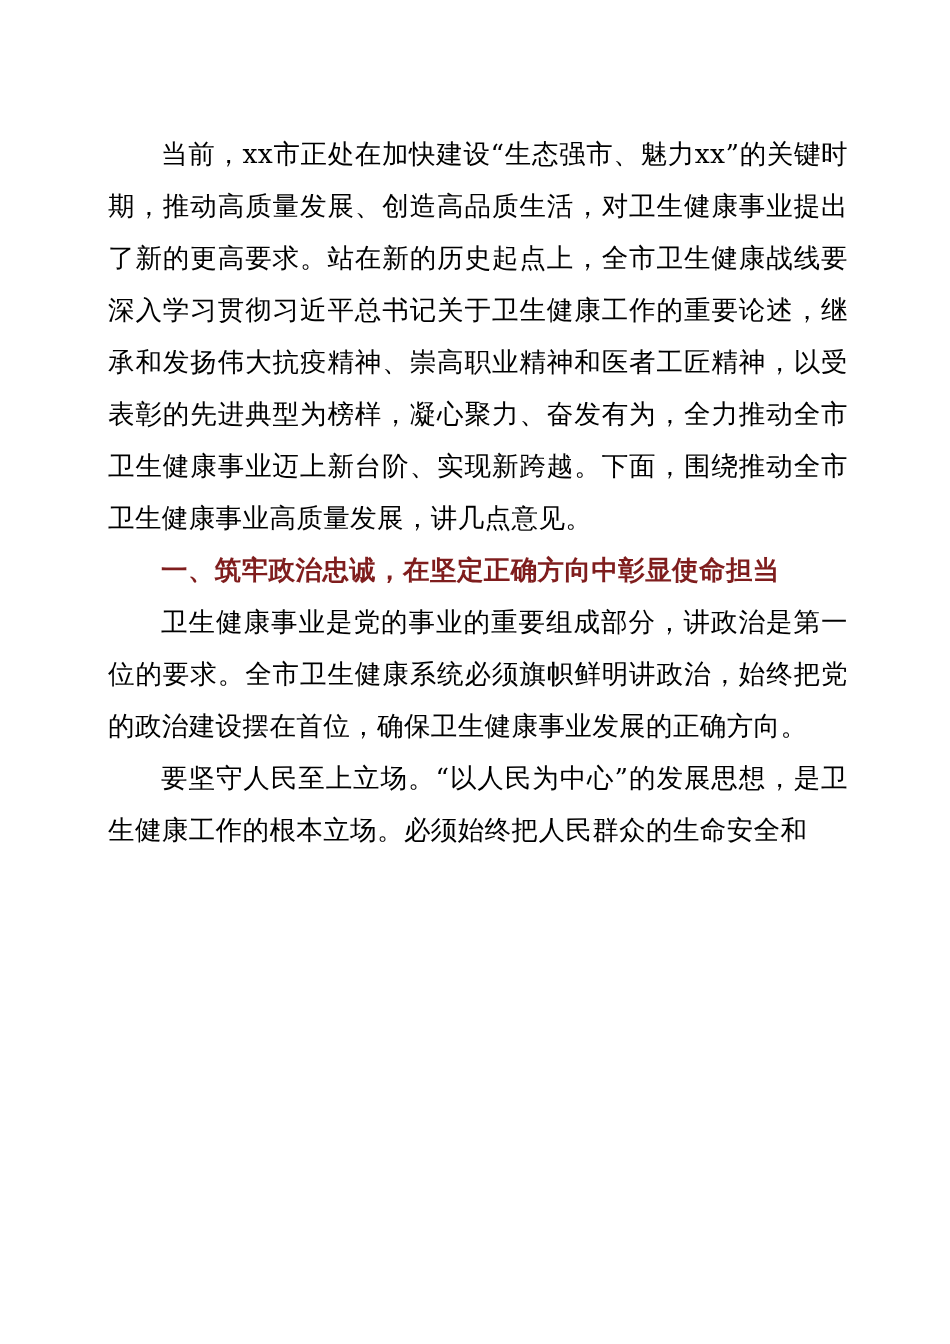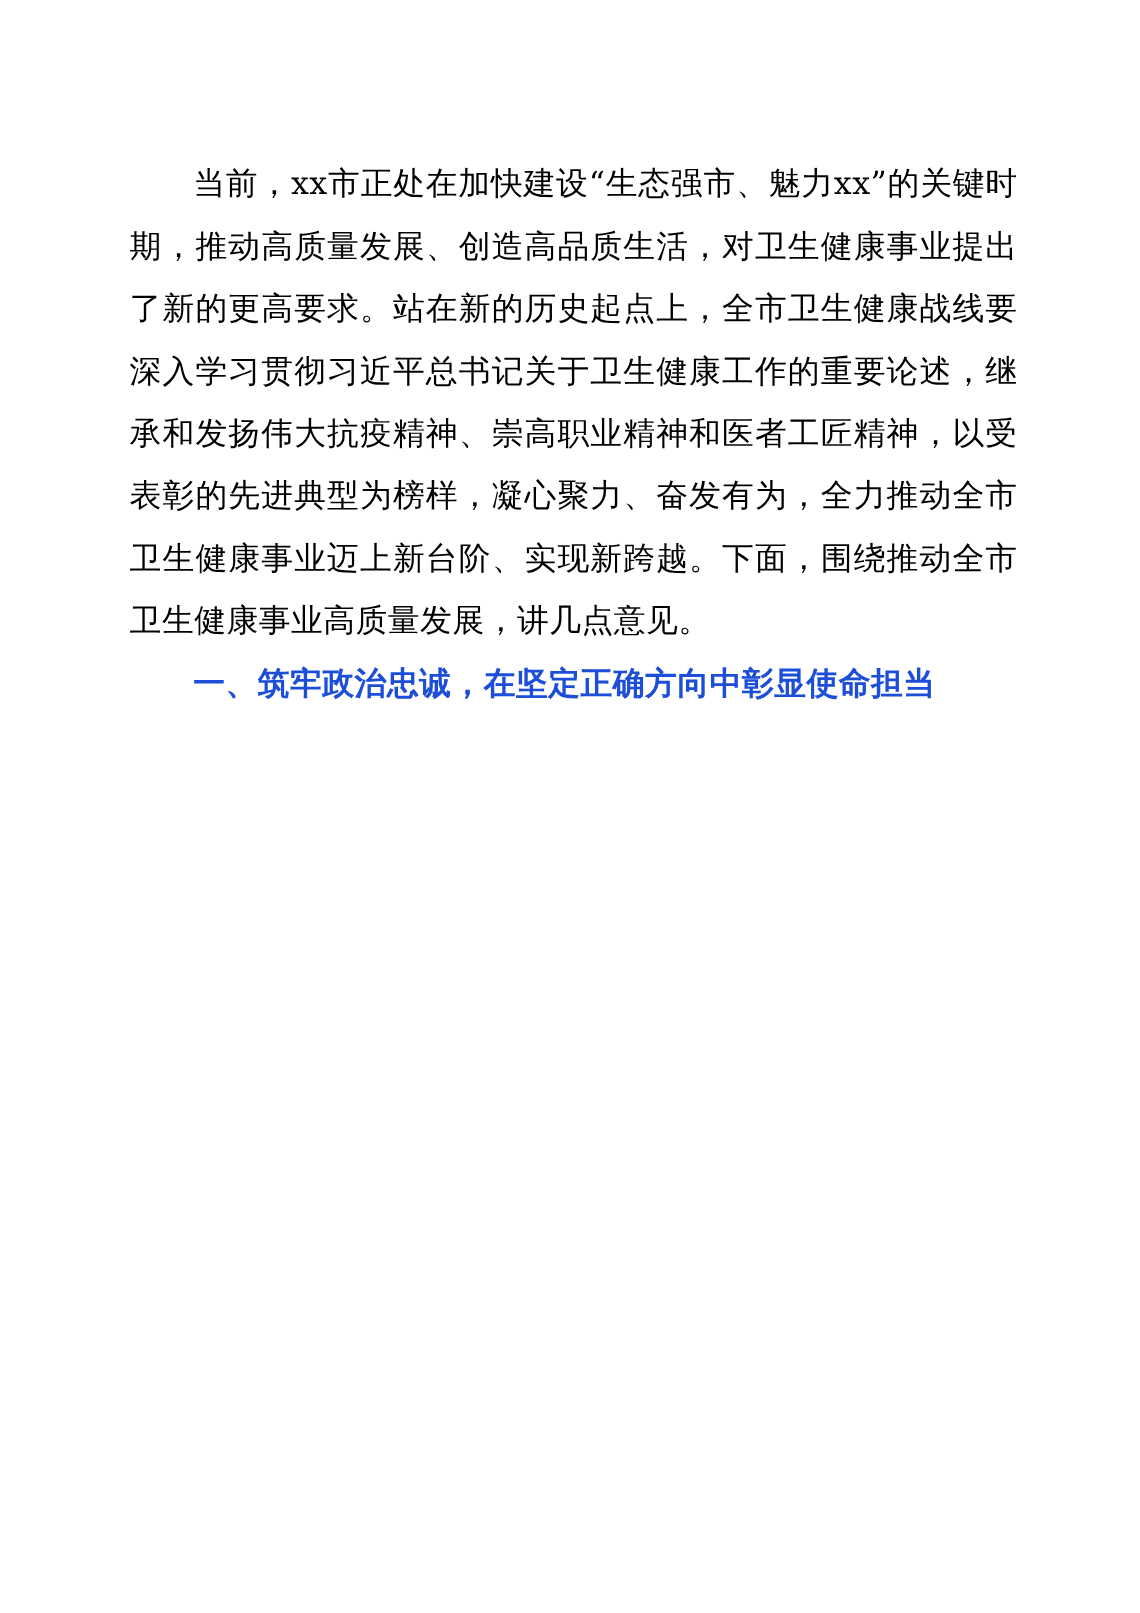--- a/index.html
+++ b/index.html
@@ -32,34 +32,36 @@
     text-align: justify;
     text-justify: inter-ideograph;
     text-indent: 2em;
     margin: 0 0 0 0;
     letter-spacing: 0.4px;
   }
   .heading {
     font-family: "DejaVu Serif", "Liberation Serif", serif;
     font-size: 26.5px;
     line-height: 52px;
-    color: #1d4ed8;
+    color: #7f1d1d;
     font-weight: bold;
     text-indent: 2em;
     margin: 0;
     letter-spacing: 0.4px;
   }
 </style>
 </head>
 <body>
 
 <div class="page">
   <div class="content">
 
     <p class="para">当前，xx市正处在加快建设“生态强市、魅力xx”的关键时期，推动高质量发展、创造高品质生活，对卫生健康事业提出了新的更高要求。站在新的历史起点上，全市卫生健康战线要深入学习贯彻习近平总书记关于卫生健康工作的重要论述，继承和发扬伟大抗疫精神、崇高职业精神和医者工匠精神，以受表彰的先进典型为榜样，凝心聚力、奋发有为，全力推动全市卫生健康事业迈上新台阶、实现新跨越。下面，围绕推动全市卫生健康事业高质量发展，讲几点意见。</p>
 
     <p class="heading">一、筑牢政治忠诚，在坚定正确方向中彰显使命担当</p>
 
+    <p class="para">卫生健康事业是党的事业的重要组成部分，讲政治是第一位的要求。全市卫生健康系统必须旗帜鲜明讲政治，始终把党的政治建设摆在首位，确保卫生健康事业发展的正确方向。</p>
 
 
+    <p class="para">要坚守人民至上立场。“以人民为中心”的发展思想，是卫生健康工作的根本立场。必须始终把人民群众的生命安全和</p>
 
   </div>
 </div>
 
 </body></html>

